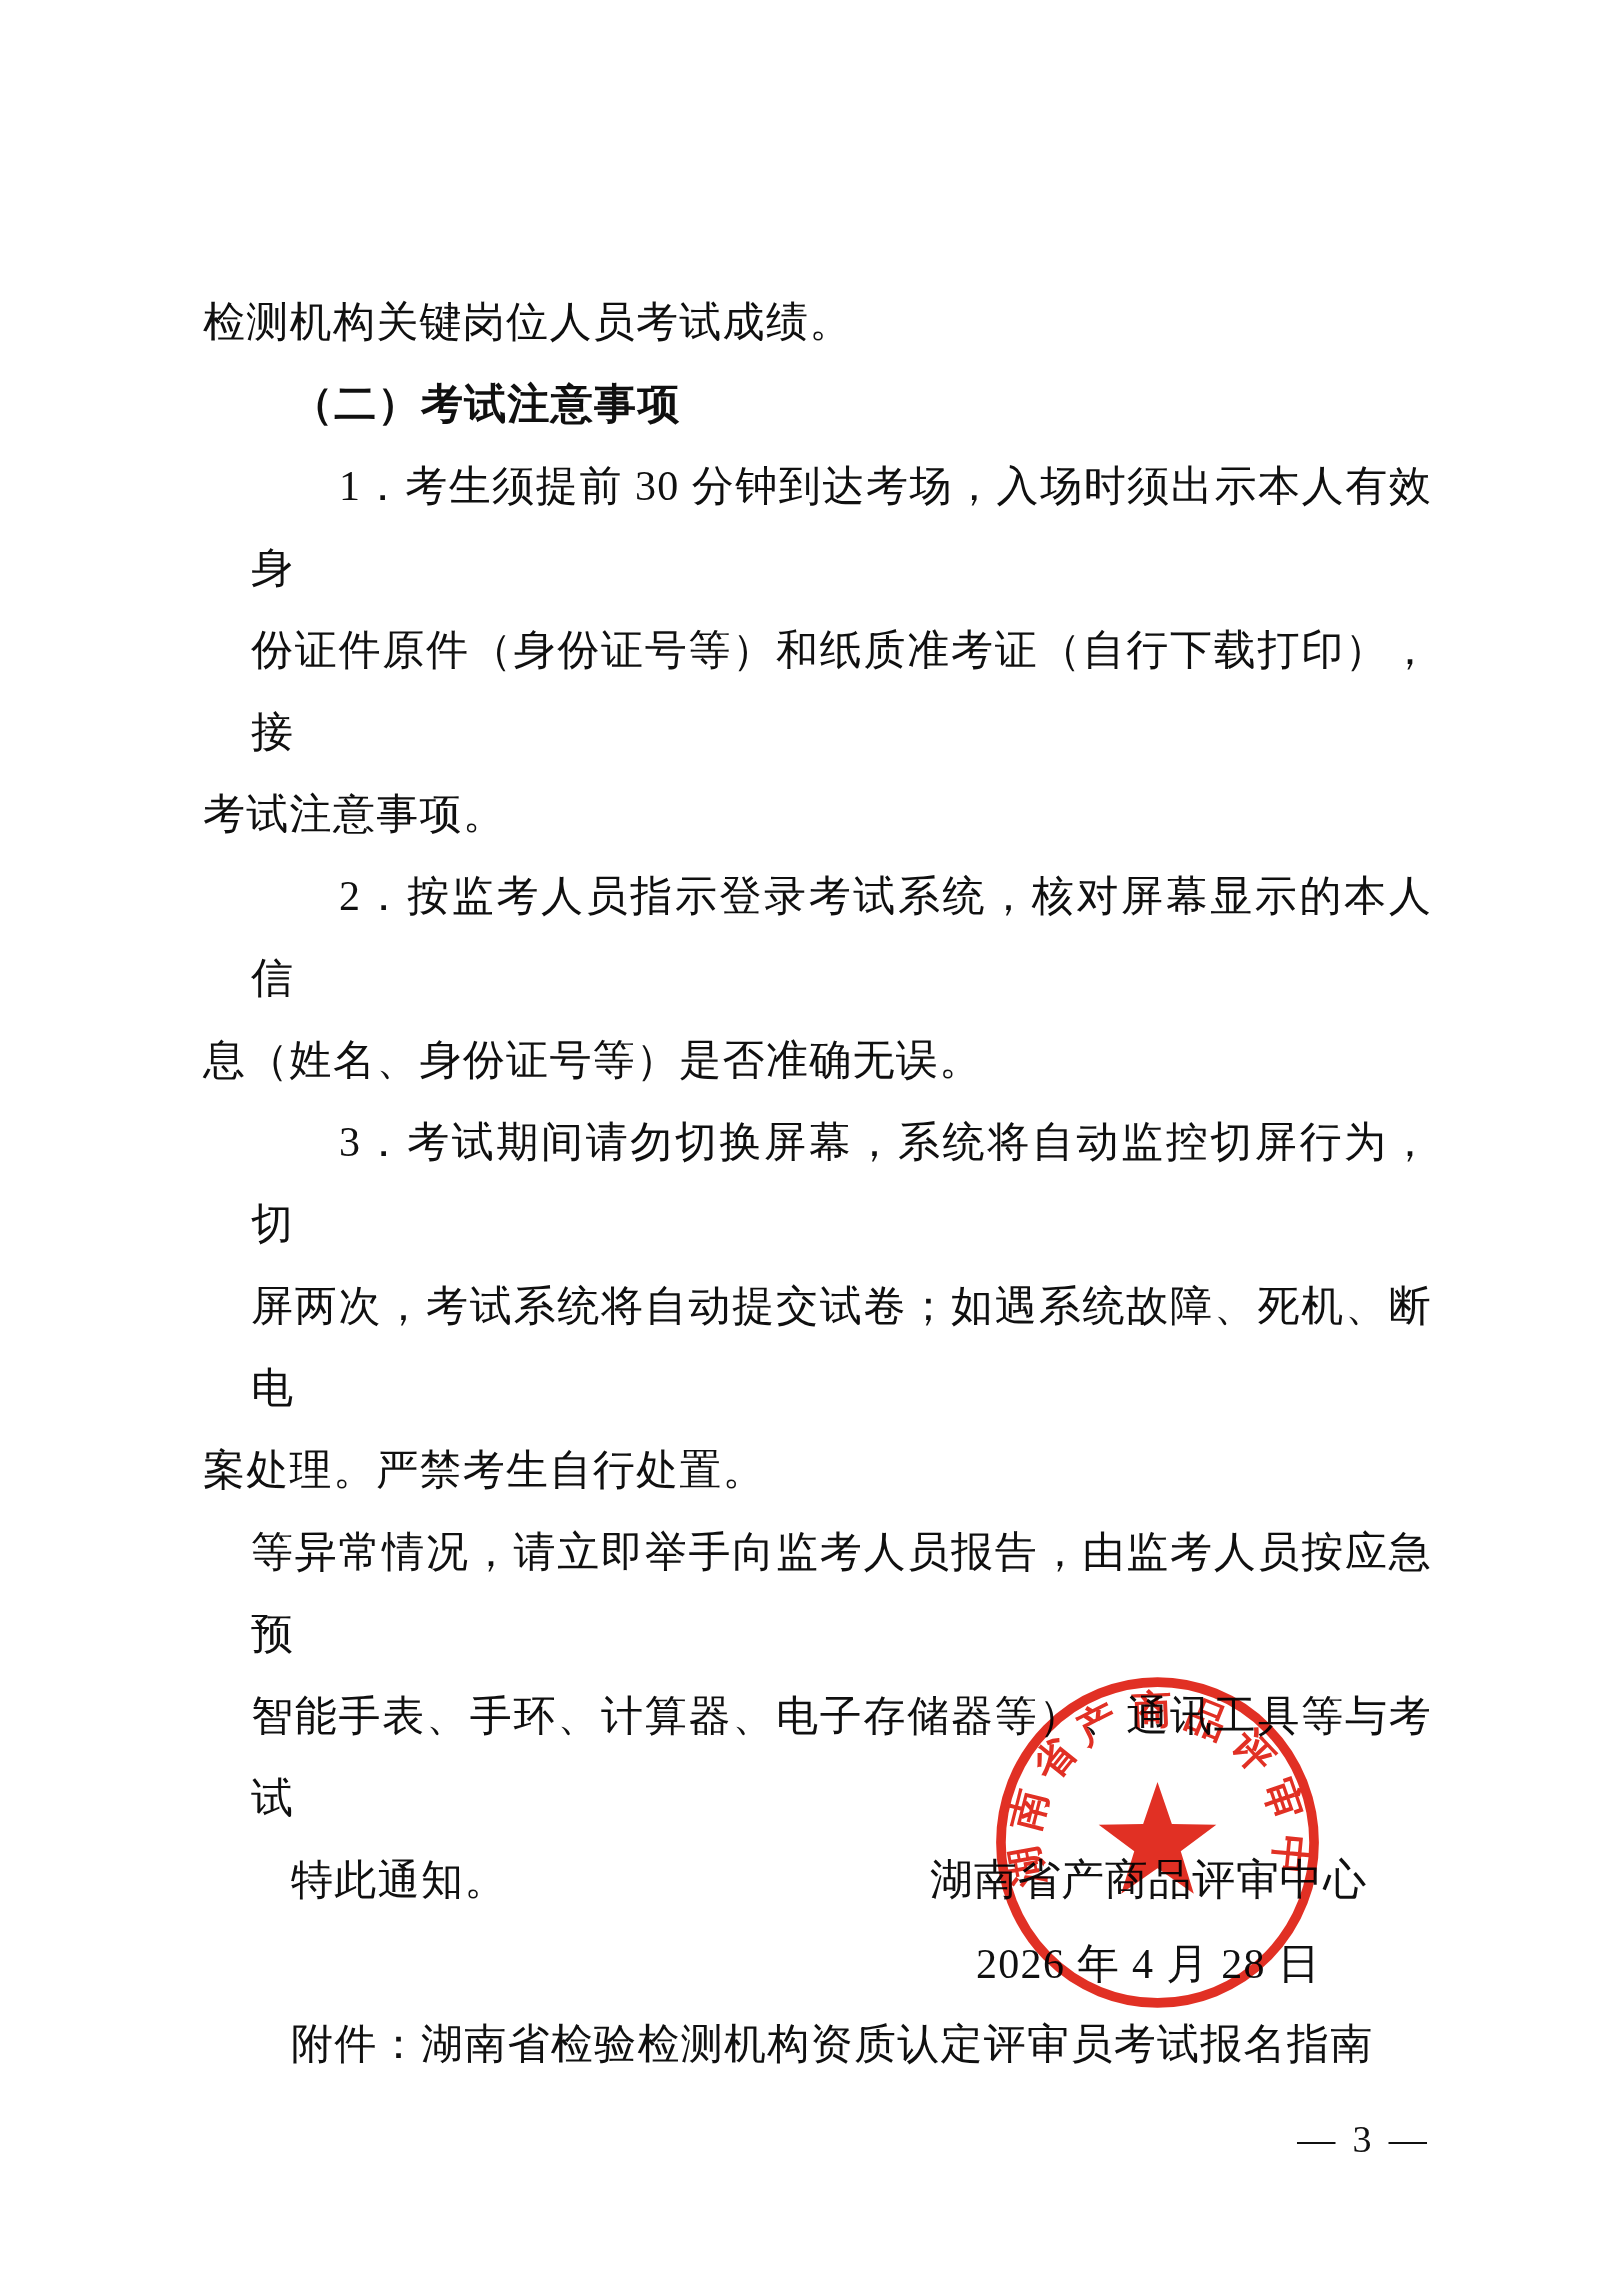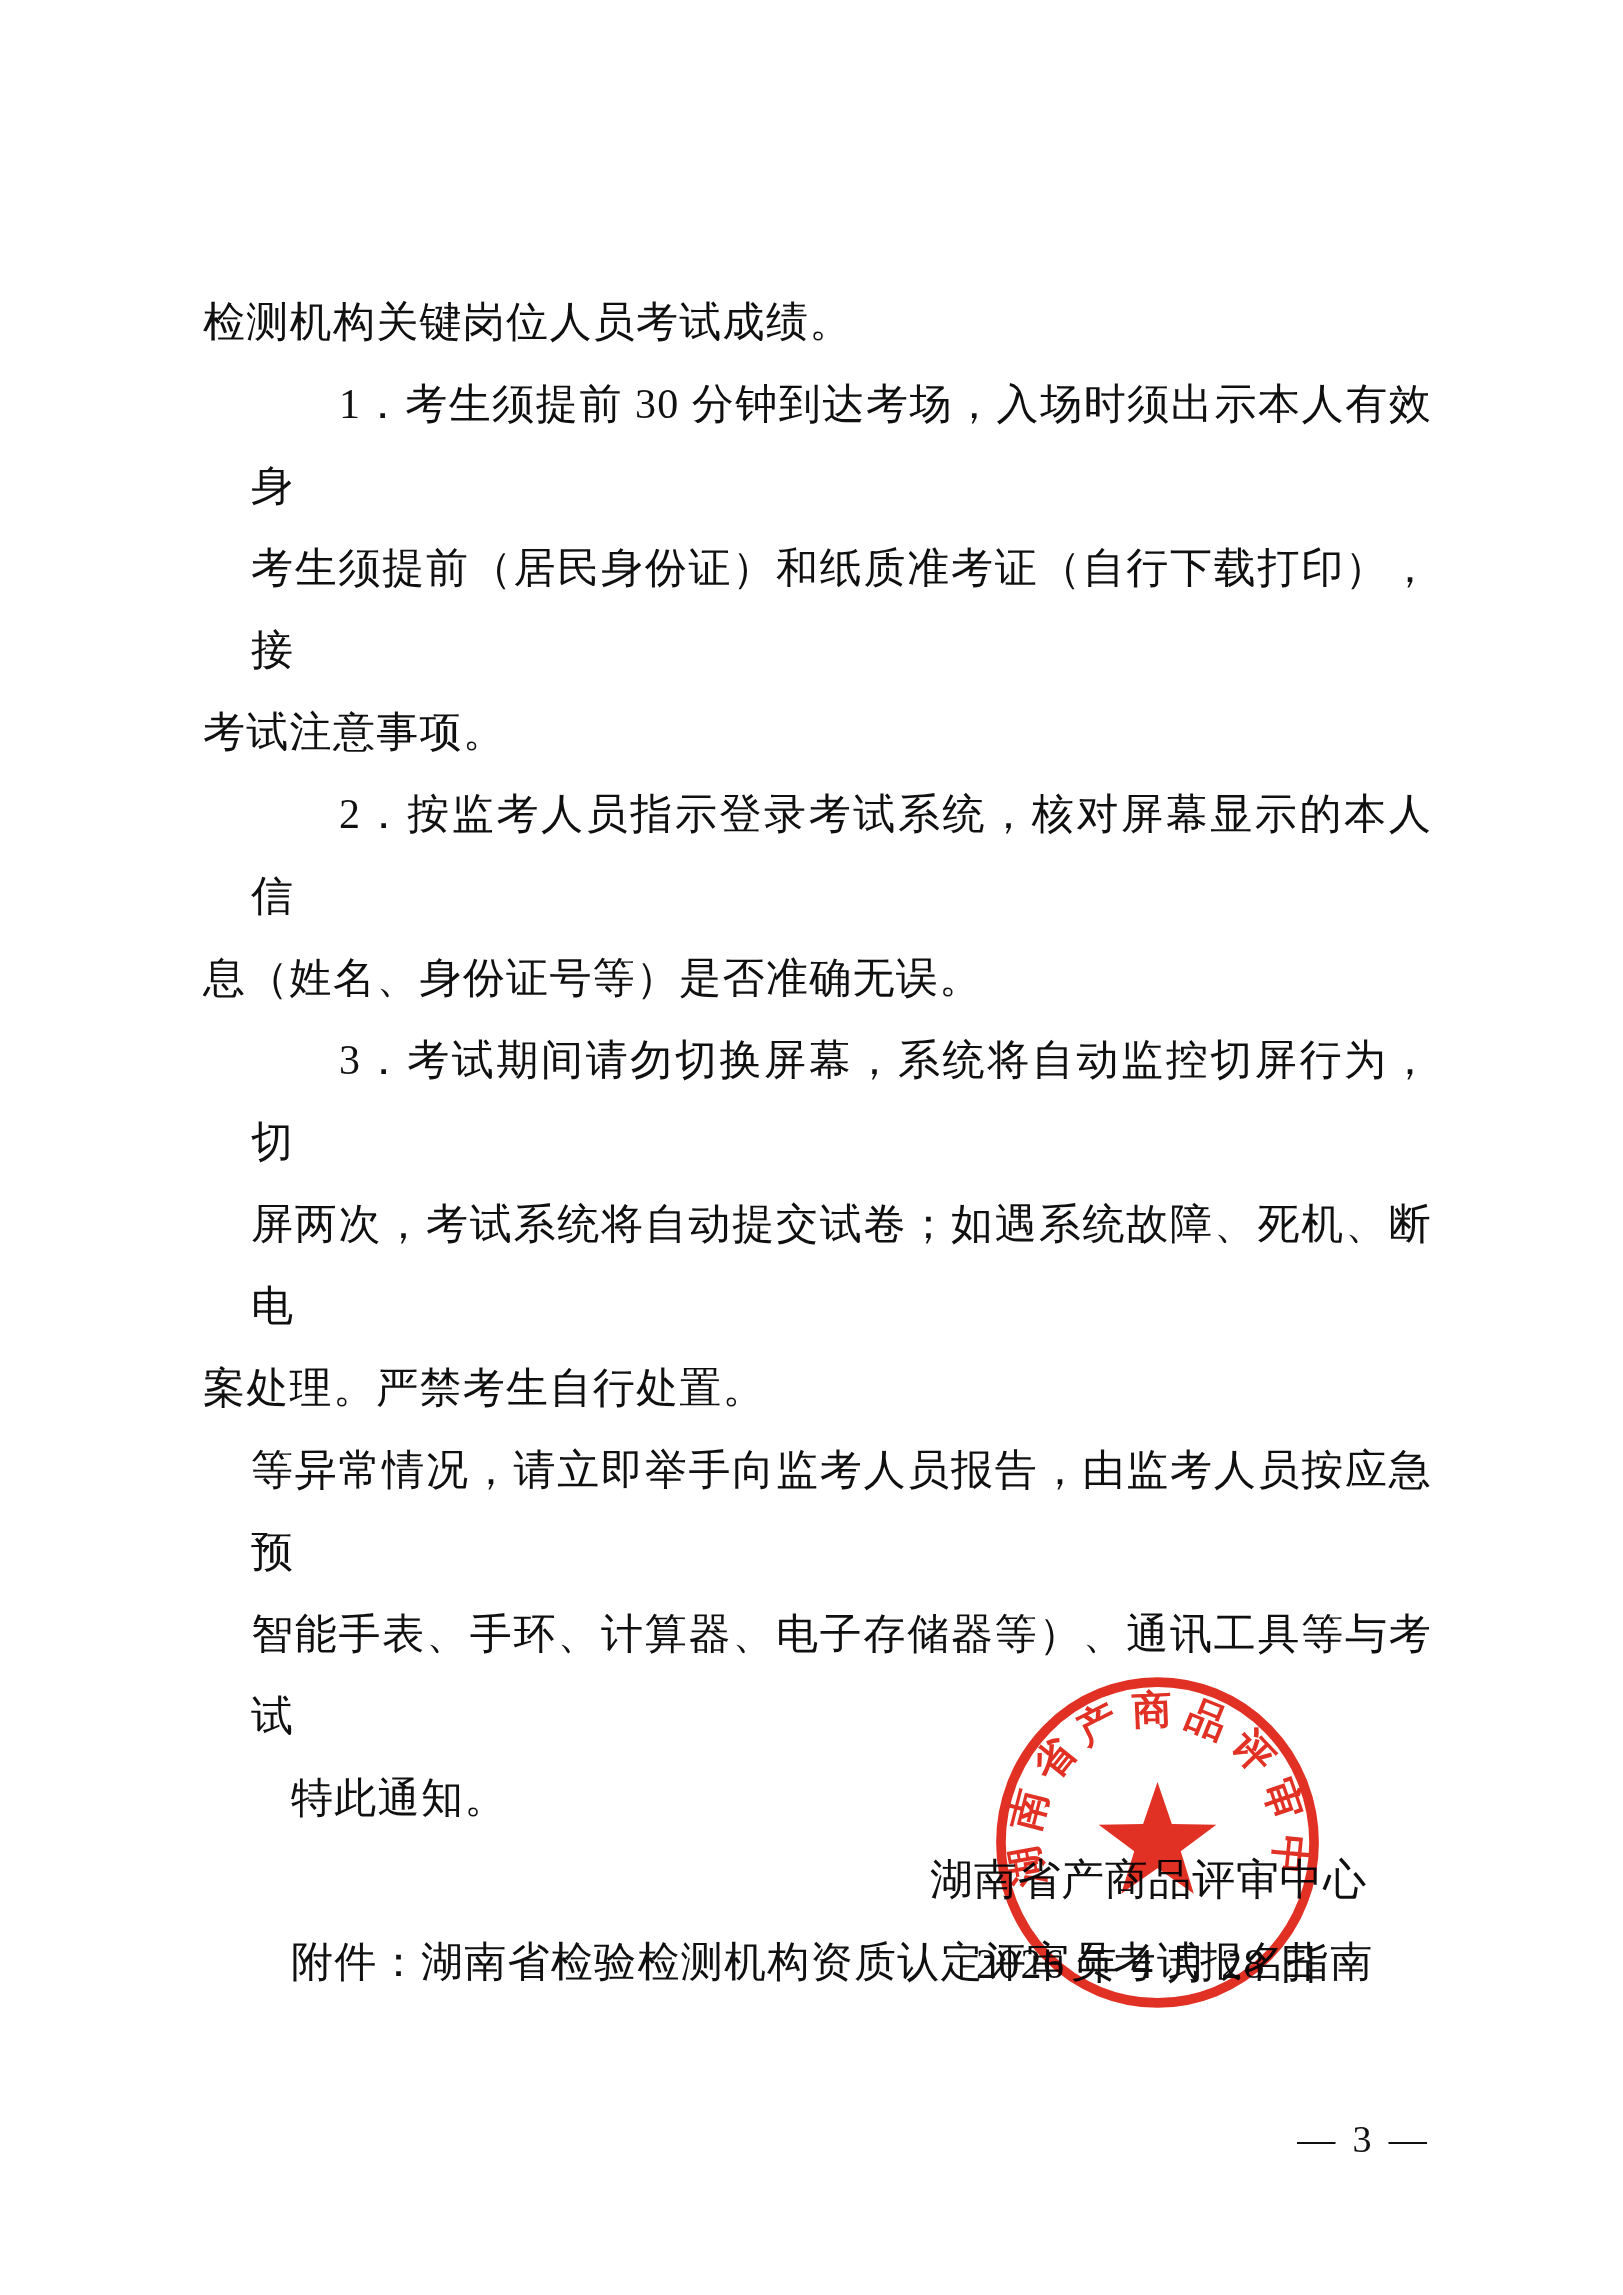--- a/index.html
+++ b/index.html
@@ -48,22 +48,23 @@
     text-align:center;font-size:38px;line-height:1;letter-spacing:3.9px;
   }
 </style>
 </head>
 <body>
 
 <div class="page">
 
   <div class="body-text">
     <div class="line">检测机构关键岗位人员考试成绩。</div>
+    <div class="line indent bold">（二）考试注意事项</div>
     <div class="line indent justify">1．考生须提前 30 分钟到达考场，入场时须出示本人有效身</div>
-    <div class="line justify">考生须提前（居民身份证）和纸质准考证（自行下载打印），接</div>
+    <div class="line justify">份证件原件（身份证号等）和纸质准考证（自行下载打印），接</div>
     <div class="line">考试注意事项。</div>
     <div class="line indent justify">2．按监考人员指示登录考试系统，核对屏幕显示的本人信</div>
     <div class="line">息（姓名、身份证号等）是否准确无误。</div>
     <div class="line indent justify">3．考试期间请勿切换屏幕，系统将自动监控切屏行为，切</div>
     <div class="line justify">屏两次，考试系统将自动提交试卷；如遇系统故障、死机、断电</div>
     <div class="line">案处理。严禁考生自行处置。</div>
     <div class="line justify">等异常情况，请立即举手向监考人员报告，由监考人员按应急预</div>
     <div class="line justify">智能手表、手环、计算器、电子存储器等）、通讯工具等与考试</div>
     <div class="line indent">特此通知。</div>
     <div class="spacer"></div>

